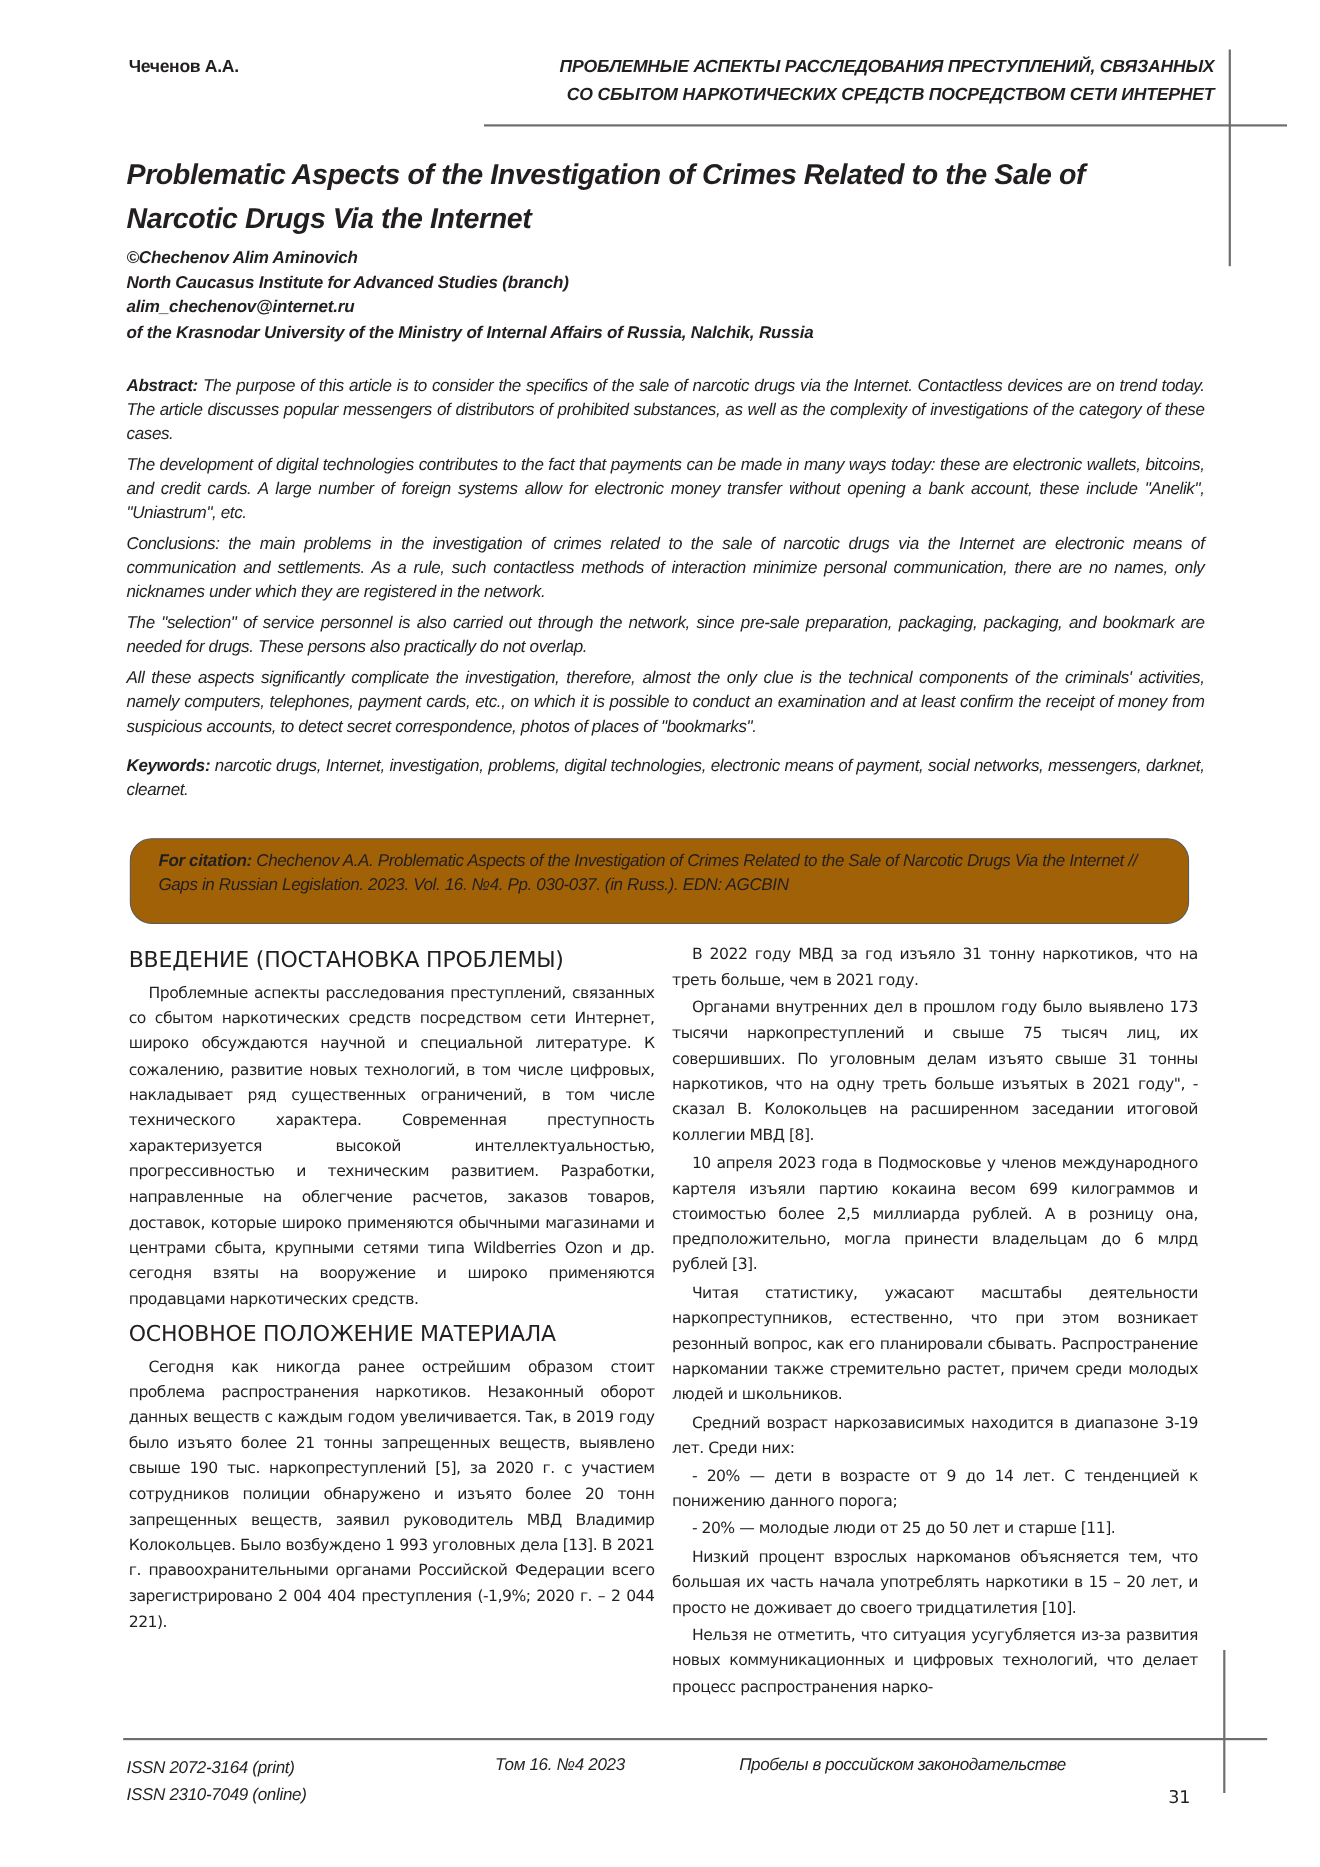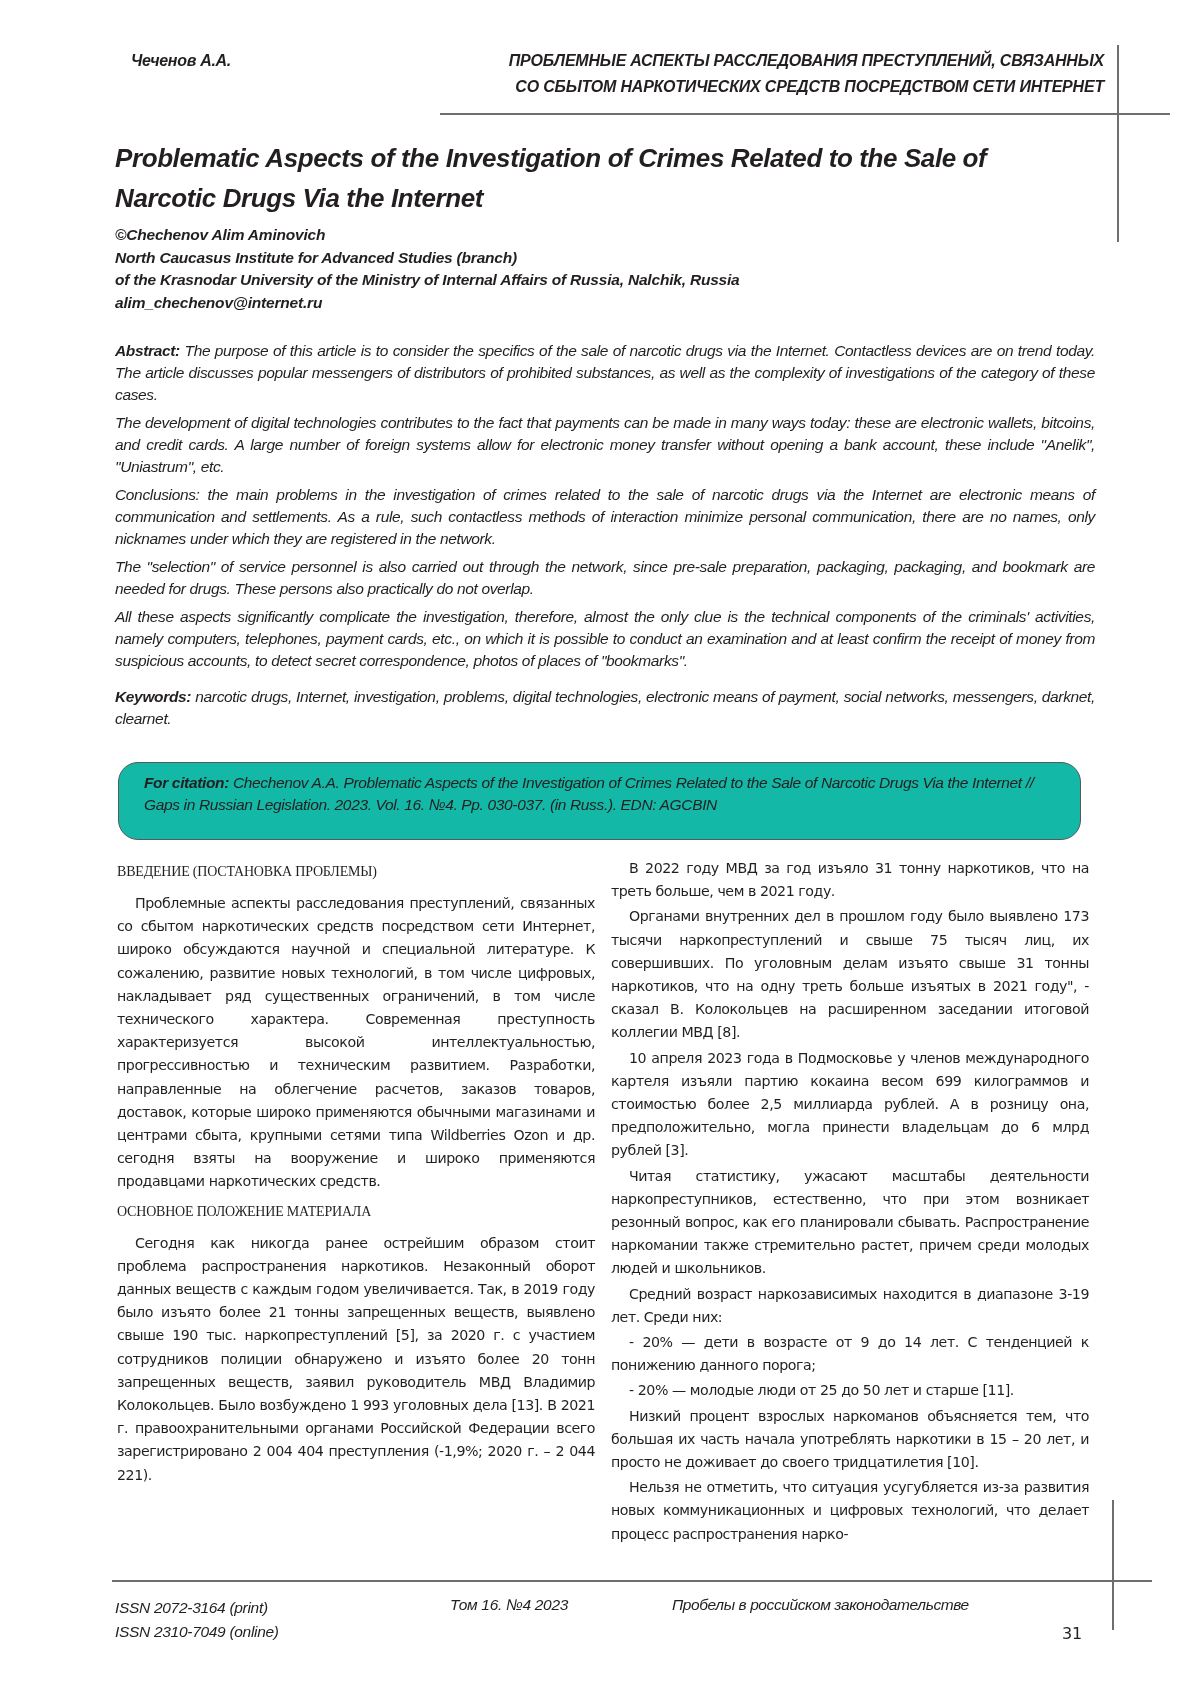--- a/index.html
+++ b/index.html
@@ -1,45 +1,45 @@
 <!DOCTYPE html>
 <html><head>
 <meta charset="utf-8">
 <style>
   html, body { margin: 0; padding: 0; background: #ffffff; }
   body { width: 1200px; height: 1697px; position: relative; overflow: hidden; color: #231f20; }
   .abs { position: absolute; }
   .cond { font-family: "Liberation Sans", sans-serif; }
 
   
-  #run-author { left: 131px; top: 52px; font-size: 16px; font-weight: bold; font-style: italic; letter-spacing: -0.3px; }
+  #run-author { left: 117px; top: 52px; font-size: 16px; font-weight: bold; letter-spacing: -0.3px; }
   #run-title { right: 96px; top: 48px; width: 700px; text-align: right; font-size: 16px; font-weight: bold; font-style: italic; line-height: 26px; letter-spacing: -0.2px; }
   .hline { position: absolute; height: 2px; background: #6d6e70; }
   .vline { position: absolute; width: 2px; background: #6d6e70; }
 
   
   #en-title { left: 115px; top: 138px; width: 930px; font-size: 26px; font-weight: bold; font-style: italic; line-height: 40px; letter-spacing: -0.4px; }
   #author-block { left: 115px; top: 224px; font-size: 15.5px; font-weight: bold; font-style: italic; line-height: 22.5px; letter-spacing: -0.2px; }
 
   
   #abstract { left: 115px; top: 340px; width: 980px; font-size: 15.5px; font-style: italic; line-height: 22px; letter-spacing: -0.35px; }
   #abstract p { margin: 0 0 6px 0; text-align: justify; text-align-last: left; }
   #abstract b { font-weight: bold; }
   #keywords { margin-top: 14px !important; }
 
   
-  #citation-box { left: 118px; top: 762px; width: 963px; height: 78px; background: #14b8a6; border: 1.5px solid #58595b; border-radius: 20px; box-sizing: border-box; padding: 9px 22px 0 25px; font-size: 15.5px; font-style: italic; line-height: 22px; letter-spacing: -0.35px; }
+  #citation-box { left: 118px; top: 762px; width: 963px; height: 78px; background: #a16207; border: 1.5px solid #58595b; border-radius: 20px; box-sizing: border-box; padding: 9px 22px 0 25px; font-size: 15.5px; font-style: italic; line-height: 22px; letter-spacing: -0.35px; }
   #citation-box b { font-weight: bold; }
 
   
   .col { position: absolute; top: 860px; width: 478px; font-family: "DejaVu Sans", sans-serif; font-size: 14.2px; line-height: 23.2px; letter-spacing: -0.45px; color: #231f20; }
   #col-left { left: 117px; }
   #col-right { left: 611px; top: 857px; }
   .col p { margin: 0 0 2px 0; text-indent: 18px; text-align: justify; }
-  .col h2 { margin: 0 0 8px 0; font-weight: normal; font-size: 14px; letter-spacing: -0.2px; line-height: 24px; font-family: Liberation Serif, serif; }
+  .col h2 { margin: 0 0 8px 0; font-weight: normal; font-size: 20px; letter-spacing: -0.2px; line-height: 24px; }
   .col .li { text-indent: 18px; }
 
   
   #footer-issn { left: 115px; top: 1596px; font-size: 15.5px; font-style: italic; line-height: 24px; letter-spacing: -0.3px; }
   #footer-vol { left: 450px; top: 1596px; font-size: 15.5px; font-style: italic; letter-spacing: -0.3px; }
   #footer-journal { left: 672px; top: 1596px; font-size: 15.5px; font-style: italic; letter-spacing: -0.4px; }
   #footer-page { left: 1062px; top: 1624px; font-size: 16px; letter-spacing: -0.2px; font-family: "DejaVu Sans", sans-serif; }
 </style>
 </head>
 <body>
@@ -49,22 +49,22 @@
   <div>ПРОБЛЕМНЫЕ АСПЕКТЫ РАССЛЕДОВАНИЯ ПРЕСТУПЛЕНИЙ, СВЯЗАННЫХ</div>
   <div>СО СБЫТОМ НАРКОТИЧЕСКИХ СРЕДСТВ ПОСРЕДСТВОМ СЕТИ ИНТЕРНЕТ</div>
 </div>
 <div class="hline" style="left:440px; top:113px; width:730px;"></div>
 <div class="vline" style="left:1117px; top:45px; height:197px;"></div>
 
 <div id="en-title" class="abs cond">Problematic Aspects of the Investigation of Crimes Related to the Sale of Narcotic Drugs Via the Internet</div>
 <div id="author-block" class="abs cond">
   <div>©Chechenov Alim Aminovich</div>
   <div>North Caucasus Institute for Advanced Studies (branch)</div>
+  <div>alim_chechenov@internet.ru</div>
   <div>of the Krasnodar University of the Ministry of Internal Affairs of Russia, Nalchik, Russia</div>
-  <div>alim_chechenov@internet.ru</div>
 </div>
 
 <div id="abstract" class="abs cond">
   <p><b>Abstract:</b><span> The purpose of this article is to consider the specifics of the sale of narcotic drugs via the Internet. Contactless devices are on trend today. The article discusses popular messengers of distributors of prohibited substances, as well as the complexity of investigations of the category of these cases.</span></p>
   <p>The development of digital technologies contributes to the fact that payments can be made in many ways today: these are electronic wallets, bitcoins, and credit cards. A large number of foreign systems allow for electronic money transfer without opening a bank account, these include "Anelik", "Uniastrum", etc.</p>
   <p>Conclusions: the main problems in the investigation of crimes related to the sale of narcotic drugs via the Internet are electronic means of communication and settlements. As a rule, such contactless methods of interaction minimize personal communication, there are no names, only nicknames under which they are registered in the network.</p>
   <p>The "selection" of service personnel is also carried out through the network, since pre-sale preparation, packaging, packaging, and bookmark are needed for drugs. These persons also practically do not overlap.</p>
   <p>All these aspects significantly complicate the investigation, therefore, almost the only clue is the technical components of the criminals' activities, namely computers, telephones, payment cards, etc., on which it is possible to conduct an examination and at least confirm the receipt of money from suspicious accounts, to detect secret correspondence, photos of places of "bookmarks".</p>
   <p id="keywords"><b>Keywords:</b><span> narcotic drugs, Internet, investigation, problems, digital technologies, electronic means of payment, social networks, messengers, darknet, clearnet.</span></p>
 </div>

